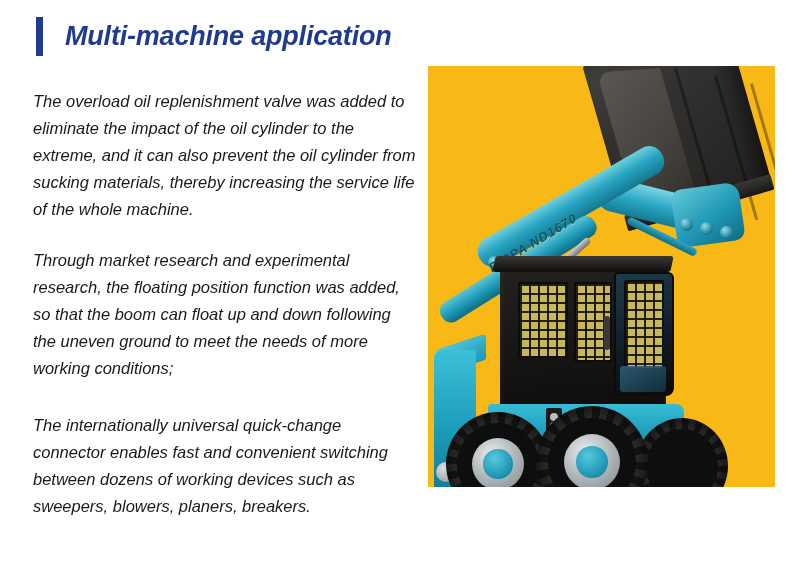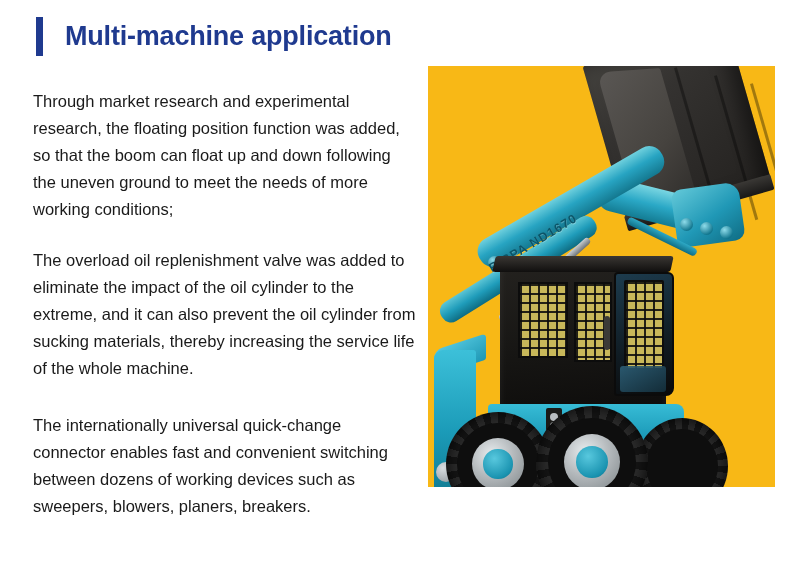--- a/index.html
+++ b/index.html
@@ -1,21 +1,21 @@
 <!DOCTYPE html>
 <html><head>
 <meta charset="utf-8">
 <style>
   html,body{margin:0;padding:0;}
   body{
     width:800px;height:567px;background:#ffffff;
     font-family:"Liberation Sans", sans-serif;
     overflow:hidden;position:relative;
   }
-  .page{position:relative;width:800px;height:567px;background:#fff;}
+  .page{position:relative;width:800px;height:567px;background:#fff;font-style:italic;}
 
   
   .title-row{position:absolute;left:36px;top:17px;display:flex;align-items:center;}
   .title-bar{width:7px;height:39px;background:#1f3a8f;flex:none;}
   .title-text{
     margin-left:22px;font-size:27px;font-weight:bold;color:#1f3a8f;
     letter-spacing:-0.2px;white-space:nowrap;line-height:1;
   }
 
   
@@ -216,22 +216,22 @@
 <body>
 
 <div class="page">
 
   <div class="title-row">
     <div class="title-bar"></div>
     <div class="title-text">Multi-machine application</div>
   </div>
 
   <div class="copy">
+    <p class="para p2">The overload oil replenishment valve was added to eliminate the impact of the oil cylinder to the extreme, and it can also prevent the oil cylinder from sucking materials, thereby increasing the service life of the whole machine.</p>
     <p class="para p1">Through market research and experimental research, the floating position function was added, so that the boom can float up and down following the uneven ground to meet the needs of more working conditions;</p>
-    <p class="para p2">The overload oil replenishment valve was added to eliminate the impact of the oil cylinder to the extreme, and it can also prevent the oil cylinder from sucking materials, thereby increasing the service life of the whole machine.</p>
     <p class="para p3">The internationally universal quick-change connector enables fast and convenient switching between dozens of working devices such as sweepers, blowers, planers, breakers.</p>
   </div>
 
   <div class="photo">
     <div class="machine">
 
       <div class="bucket-back"></div>
       <div class="bucket-rib rib1"></div>
       <div class="bucket-rib rib2"></div>
       <div class="bucket-rib rib3"></div>

